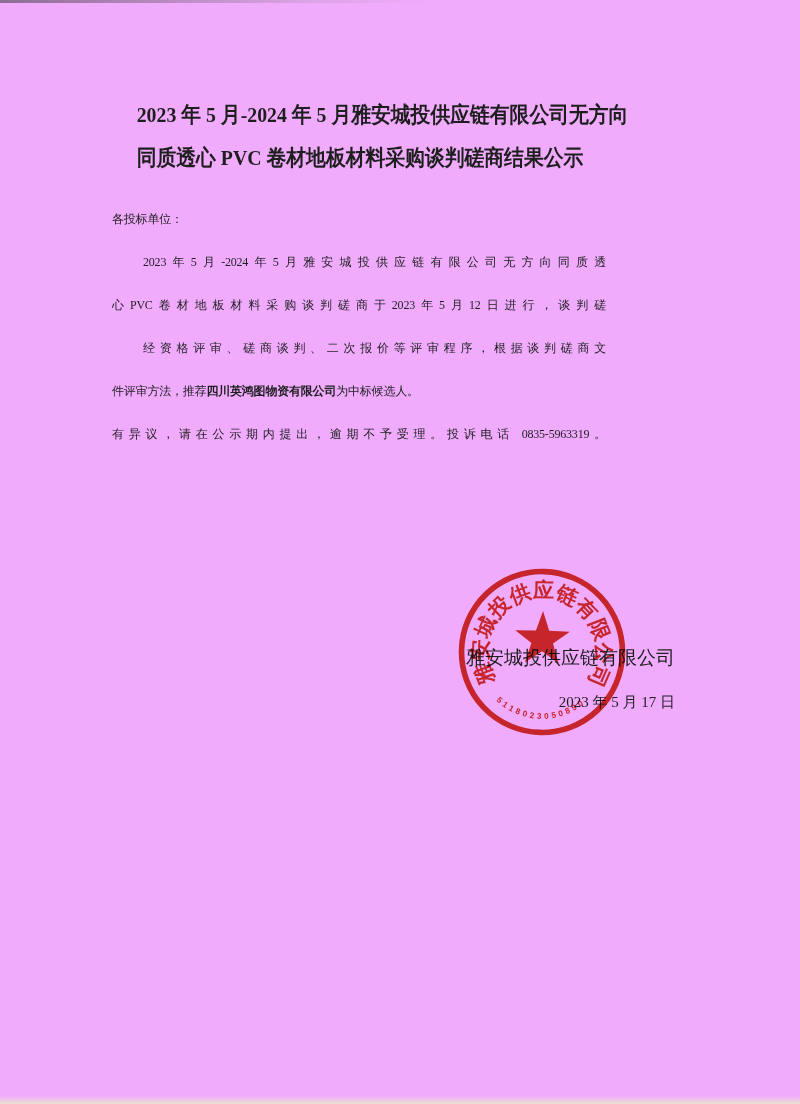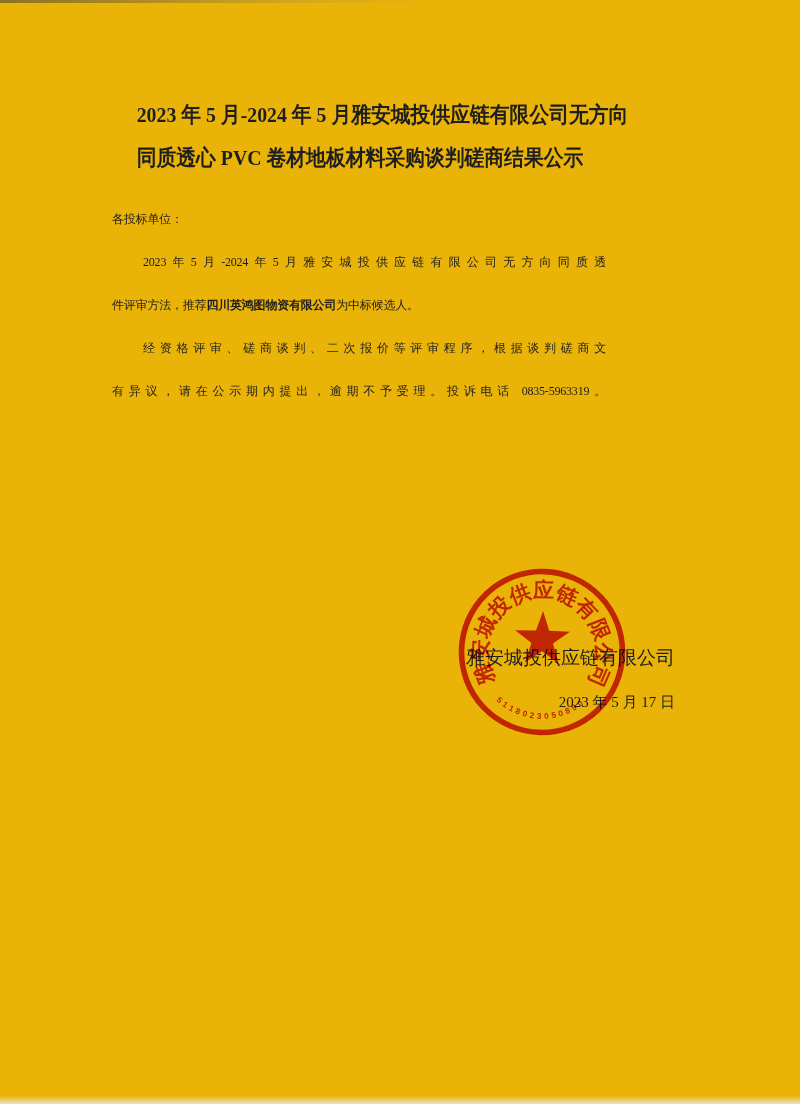--- a/index.html
+++ b/index.html
@@ -4,21 +4,21 @@
 <style>
   html, body { margin: 0; padding: 0; }
   body {
     width: 800px; height: 1104px;
     background: #f6f5f1;
     font-family: "Liberation Serif", "DejaVu Serif", serif;
     position: relative; overflow: hidden;
   }
   .page {
     position: absolute; inset: 0;
-    background: #eab308;
+    background: #f0abfc;
   }
   
   .scan-edge-top {
     position: absolute; top: 0; left: 0; width: 430px; height: 3px;
     background: linear-gradient(90deg, rgba(60,60,60,.55), rgba(120,120,120,.18) 70%, rgba(150,150,150,0));
   }
   .scan-edge-bottom {
     position: absolute; bottom: 0; left: 0; width: 100%; height: 8px;
     background: linear-gradient(0deg, #e9e2cf, rgba(233,226,207,0));
   }
@@ -73,23 +73,24 @@
   <div class="doc">
     <div class="title">
       <div class="title-line">2023 年 5 月-2024 年 5 月雅安城投供应链有限公司无方向</div>
       <div class="title-line">同质透心 PVC 卷材地板材料采购谈判磋商结果公示</div>
     </div>
 
     <div class="body-text">
       <div class="line el">各投标单位：</div>
 
       <div class="line jl ind">2023年5月-2024年5月雅安城投供应链有限公司无方向同质透</div>
+      <div class="line jl">心PVC卷材地板材料采购谈判磋商于2023年5月12日进行，谈判磋</div>
 
+      <div class="line jl ind">经资格评审、磋商谈判、二次报价等评审程序，根据谈判磋商文</div>
       <div class="line el"><span>件评审方法，推荐</span><span class="bold">四川英鸿图物资有限公司</span><span>为中标候选人。</span></div>
-      <div class="line jl ind">经资格评审、磋商谈判、二次报价等评审程序，根据谈判磋商文</div>
 
       <div class="line jl">有异议，请在公示期内提出，逾期不予受理。投诉电话 0835-5963319。</div>
     </div>
   </div>
 
   <div class="signature">
     <div class="sig-company">雅安城投供应链有限公司</div>
     <div class="sig-date">2023 年 5 月 17 日</div>
   </div>
 

